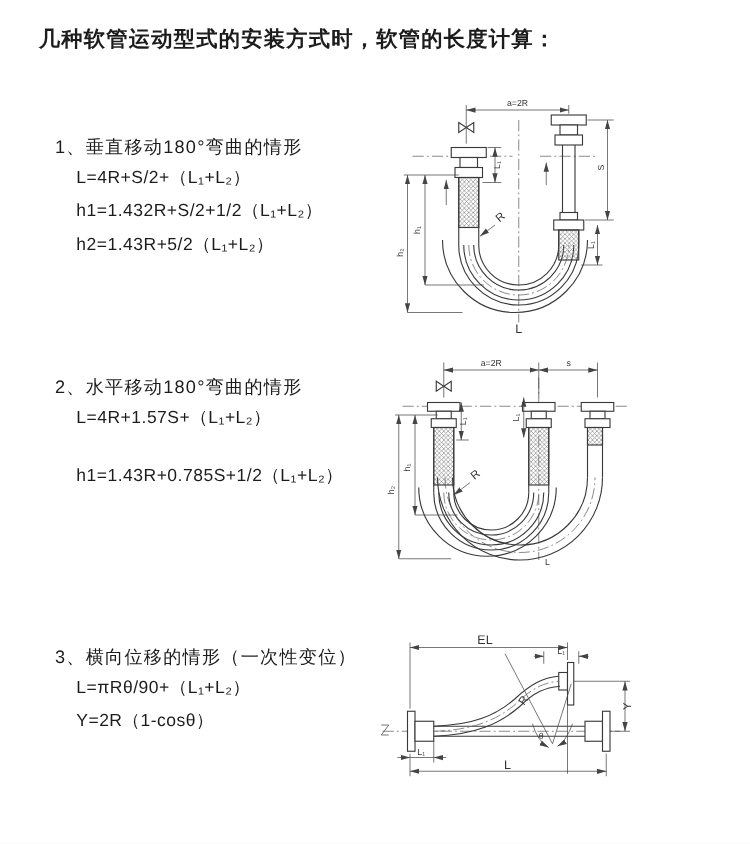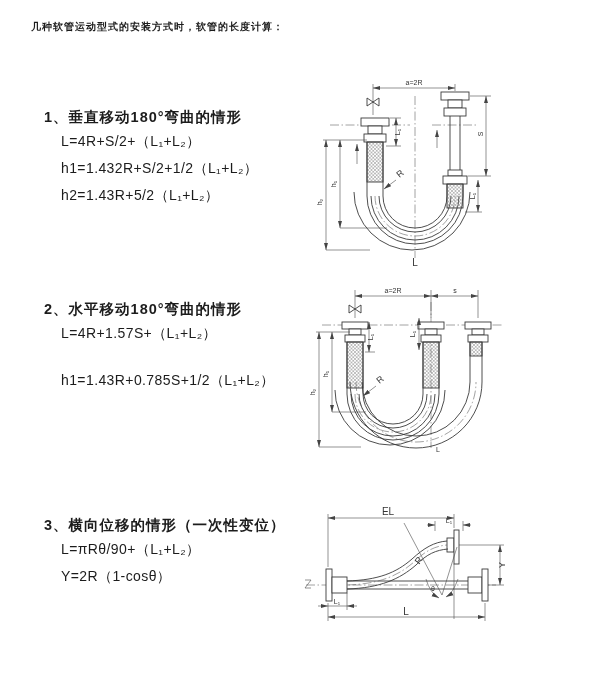--- a/index.html
+++ b/index.html
@@ -1,22 +1,22 @@
 <!DOCTYPE html>
 <html><head>
 <meta charset="utf-8">
 <style>
   html,body{margin:0;padding:0;background:#fff;}
   .page{
     position:relative;width:600px;height:675px;background:#ffffff;
     font-family:"Liberation Sans","DejaVu Sans",sans-serif;color:#1c1c1c;
     outline:1px solid #e2e2e2;overflow:hidden;
   }
-  .title{position:absolute;left:31px;top:20px;font-size:10px;font-weight:bold;letter-spacing:1px;}
-  .heading{position:absolute;left:44px;font-size:14.5px;font-weight:bold;letter-spacing:1px;white-space:nowrap;}
+  .title{position:absolute;left:31px;top:20px;font-size:17px;font-weight:bold;letter-spacing:1px;}
+  .heading{position:absolute;left:44px;font-size:14.5px;font-weight:normal;letter-spacing:1px;white-space:nowrap;}
   .formula{position:absolute;left:61px;font-size:14px;font-weight:500;letter-spacing:.4px;white-space:nowrap;}
   .diagram{position:absolute;}
   svg text{font-family:"Liberation Sans","DejaVu Sans",sans-serif;fill:#333;}
   .lbl{font-size:7px;}
   .lbl-big{font-size:10px;}
   .obj{stroke:#3a3a3a;stroke-width:.9;fill:none;}
   .objf{stroke:#3a3a3a;stroke-width:.9;fill:#fff;}
   .dim{stroke:#4a4a4a;stroke-width:.6;fill:none;}
   .cl{stroke:#555;stroke-width:.55;fill:none;stroke-dasharray:9 2.5 1.5 2.5;}
   .braid{stroke:#3a3a3a;stroke-width:.9;}

